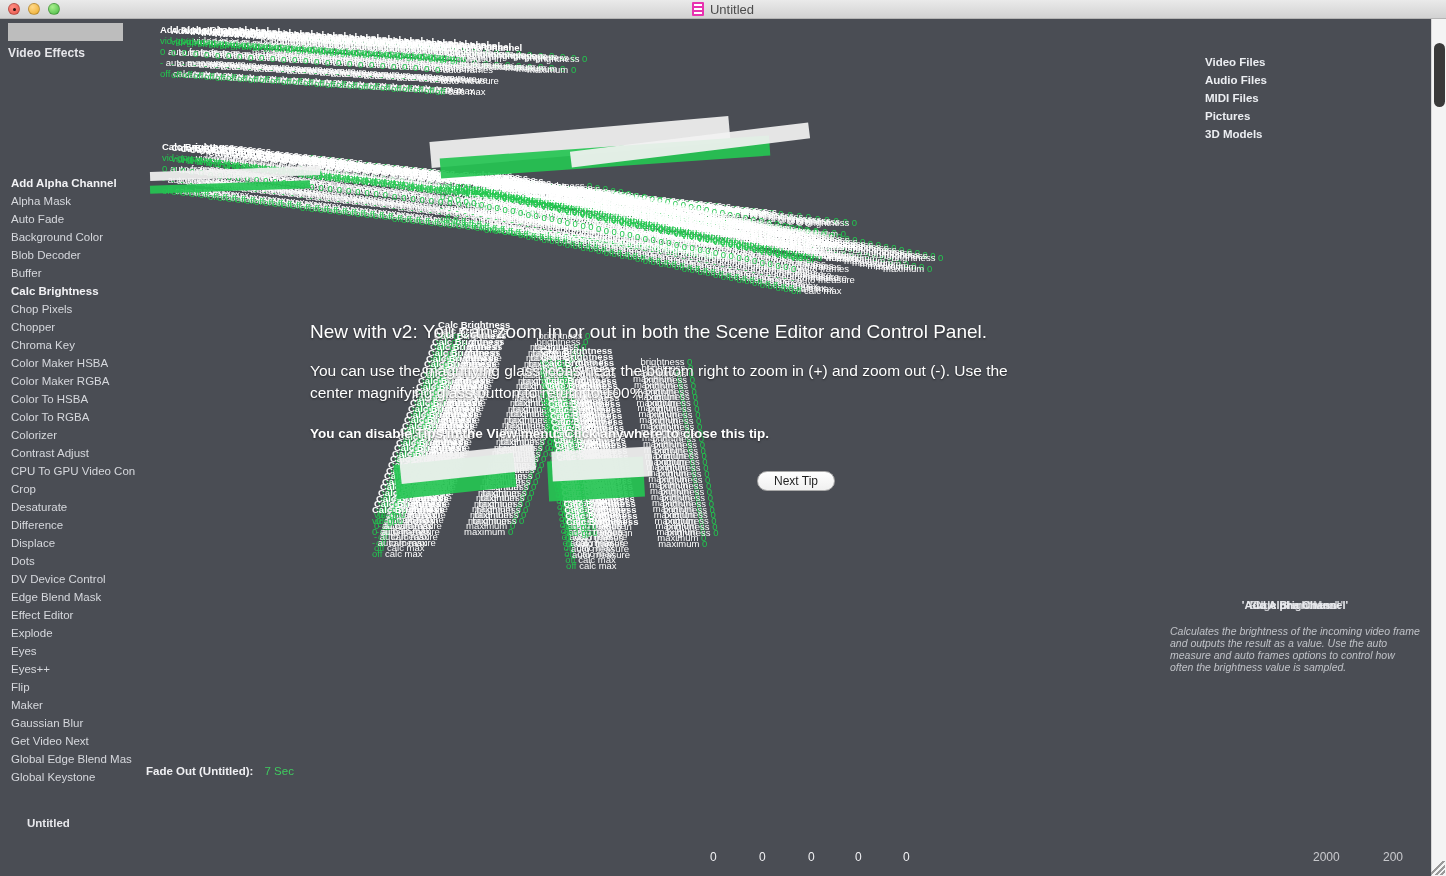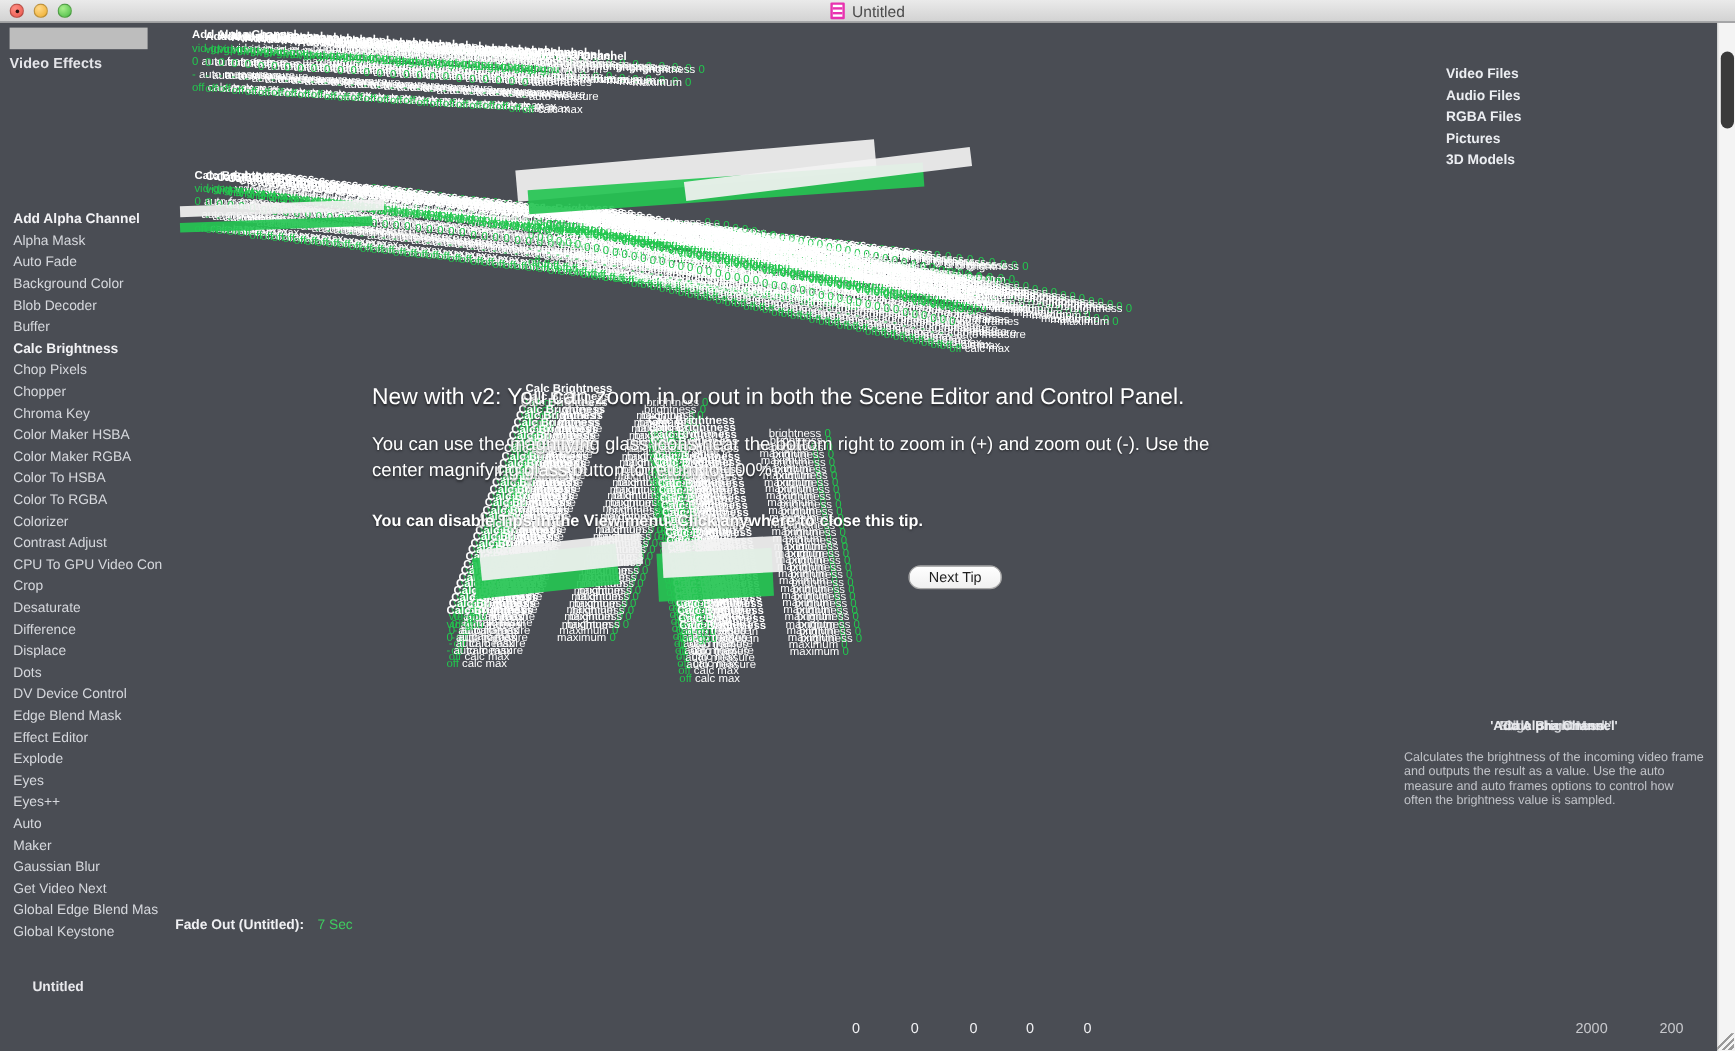--- a/index.html
+++ b/index.html
@@ -307,21 +307,21 @@
         <li class="effect-item">Desaturate</li>
         <li class="effect-item">Difference</li>
         <li class="effect-item">Displace</li>
         <li class="effect-item">Dots</li>
         <li class="effect-item">DV Device Control</li>
         <li class="effect-item">Edge Blend Mask</li>
         <li class="effect-item">Effect Editor</li>
         <li class="effect-item">Explode</li>
         <li class="effect-item">Eyes</li>
         <li class="effect-item">Eyes++</li>
-        <li class="effect-item">Auto</li>
+        <li class="effect-item">Flip</li>
         <li class="effect-item">Maker</li>
         <li class="effect-item">Gaussian Blur</li>
         <li class="effect-item">Get Video Next</li>
         <li class="effect-item">Global Edge Blend Mas</li>
         <li class="effect-item">Global Keystone</li>
       </ul>
     <div class="doc-label">Untitled</div>
   </div>
 
   <div class="stage">
@@ -1709,32 +1709,32 @@
         <div class="blob" style="left: 412px; top: 430px; width: 100px; height: 30px; transform: rotate(-3deg);"></div>
         <div class="blob" style="left: 10px; top: 150px; width: 170px; height: 9px; transform: rotate(-2deg);"></div>
         <div class="blob g" style="left: 10px; top: 164px; width: 160px; height: 8px; transform: rotate(-2deg);"></div>
       </div>
   </div>
 
   <div class="rightpanel">
     <ul class="media-list" id="media-list">
         <li class="media-item">Video Files</li>
         <li class="media-item">Audio Files</li>
-        <li class="media-item">RGBA Files</li>
+        <li class="media-item">MIDI Files</li>
         <li class="media-item">Pictures</li>
         <li class="media-item">3D Models</li>
       </ul>
     <div class="help-block">
       <div class="help-title" id="help-title">
           <span style="opacity: 1;">'Add Alpha Channel'</span>
           <span style="opacity: 0.88;">'Calc Brightness'</span>
           <span style="opacity: 0.76;">'Edge Blend Mask'</span>
         </div>
       <div class="help-para" id="help-para">
-          <p style="top: 1px; opacity: 0.85;">Calculates the brightness of the incoming video frame and outputs the result as a value. Use the auto measure and auto frames options to control how often the brightness value is sampled.</p>
+          <p style="top: 1px; opacity: 0.85; font-style: italic;">Calculates the brightness of the incoming video frame and outputs the result as a value. Use the auto measure and auto frames options to control how often the brightness value is sampled.</p>
         </div>
     </div>
   </div>
 
   <div class="tip">
     <div class="tip-head">New with v2: You can zoom in or out in both the Scene Editor and Control Panel.</div>
     <div class="tip-body">You can use the magnifying glass icons near the bottom right to zoom in (+) and zoom out (-). Use the center magnifying glass button to return to 100%.</div>
     <button class="next-tip-btn">Next Tip</button>
     <div class="tip-foot">You can disable Tips in the View menu. Click anywhere to close this tip.</div>
   </div>

